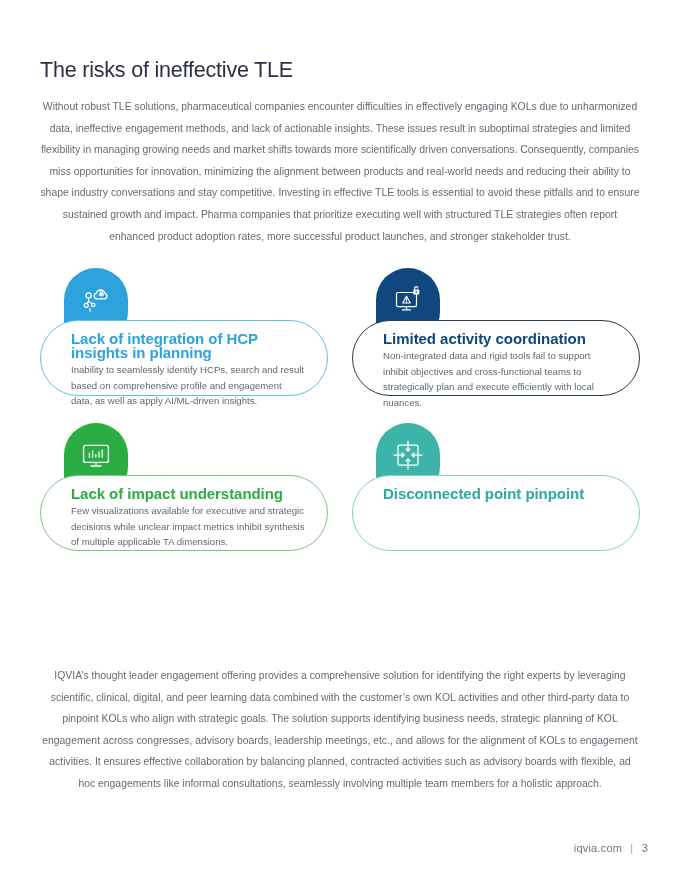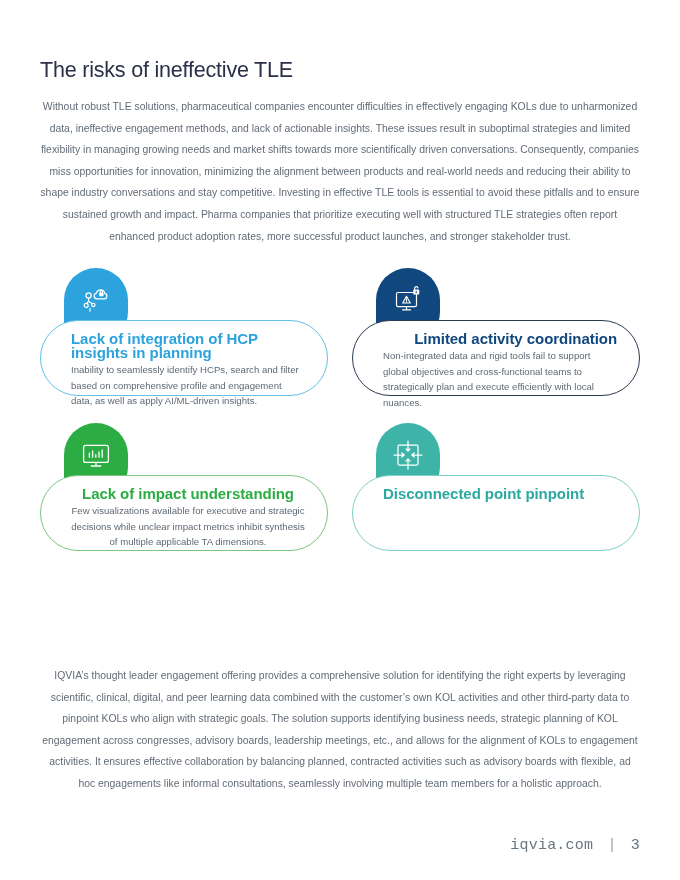--- a/index.html
+++ b/index.html
@@ -114,26 +114,25 @@
   .card-text {
     font-size: 9.6px;
     line-height: 15.6px;
     color: #5f6974;
     margin: 0;
   }
 
   
   .footer {
     position: absolute;
-    right: 40px;
+    right: 32px;
     bottom: 26px;
-    font-size: 15px;
+    font-size: 11px;
     color: #6b7580;
     letter-spacing: 0.2px;
-    font-family: Liberation Mono, monospace;
   }
   .footer .sep { margin: 0 5px; color: #9aa3ab; }
 </style>
 </head>
 <body>
 
 <div class="page">
 
   <h1 class="section-heading" id="heading-risks">The risks of ineffective TLE</h1>
 
@@ -150,53 +149,53 @@
       <circle cx="9.6" cy="12.4" r="2.6"></circle>
       <circle cx="7.2" cy="22.4" r="2.0"></circle>
       <circle cx="14.3" cy="22.0" r="1.7"></circle>
       <path d="M9.6 15v3.4M9.6 18.4 7.4 20.6M9.6 18.4l3.6 2.2"></path>
       <path d="M11.0 25.6v2.6"></path>
     </svg>
           </div>
         </div>
         <div class="card-body" style="border-color: rgb(99, 191, 232);">
           <p class="card-title" style="color: rgb(44, 163, 220);">Lack of integration of HCP insights in planning</p>
-          <p class="card-text">Inability to seamlessly identify HCPs, search and filter based on comprehensive profile and engagement data, as well as apply AI/ML-driven insights.</p>
+          <p class="card-text">Inability to seamlessly identify HCPs, search and result based on comprehensive profile and engagement data, as well as apply AI/ML-driven insights.</p>
         </div>
       </div>
       <div class="card pos-1">
         <div class="card-pin" style="background: rgb(16, 71, 126);">
           <div class="icon-wrap">
     <svg width="34" height="34" viewBox="0 0 34 34" fill="none" stroke="#ffffff" stroke-width="1.2" stroke-linecap="round" stroke-linejoin="round">
       <rect x="5.5" y="9.5" width="20" height="14.2" rx="1.6"></rect>
       <path d="M15.5 23.7v3.2M11.5 26.9h8"></path>
       <path d="M15.5 13.2 19.3 20H11.7z"></path>
       <path d="M15.5 15.8v2.2M15.5 19.1v.1"></path>
       <rect x="22.2" y="6.6" width="6.1" height="5.0" rx="0.9" fill="#ffffff" stroke="none"></rect>
       <path d="M23.6 6.6V5.0a1.7 1.7 0 0 1 3.3 0"></path>
       <path d="M25.2 8.3v1.6" stroke="#10477E" stroke-width="1"></path>
     </svg>
           </div>
         </div>
         <div class="card-body" style="border-color: rgb(43, 59, 82);">
-          <p class="card-title" style="color: rgb(16, 71, 126); text-align: right;">Limited activity coordination</p>
-          <p class="card-text">Non-integrated data and rigid tools fail to support global objectives and cross-functional teams to strategically plan and execute efficiently with local nuances.</p>
+          <p class="card-title" style="color: rgb(16, 71, 126);">Limited activity coordination</p>
+          <p class="card-text">Non-integrated data and rigid tools fail to support inhibit objectives and cross-functional teams to strategically plan and execute efficiently with local nuances.</p>
         </div>
       </div>
       <div class="card pos-2">
         <div class="card-pin" style="background: rgb(44, 173, 68);">
           <div class="icon-wrap">
     <svg width="34" height="34" viewBox="0 0 34 34" fill="none" stroke="#ffffff" stroke-width="1.3" stroke-linecap="round" stroke-linejoin="round">
       <rect x="4.6" y="7.4" width="24.8" height="17.0" rx="2"></rect>
       <path d="M17 24.4v3.6M12.2 28h9.6"></path>
       <path d="M10.4 19.2v-4.0M13.6 19.2v-6.4M16.8 19.2v-2.6M20.0 19.2v-5.4M23.2 19.2v-7.2"></path>
     </svg>
           </div>
         </div>
-        <div class="card-body" style="border-color: rgb(124, 198, 127); text-align: center;">
+        <div class="card-body" style="border-color: rgb(124, 198, 127);">
           <p class="card-title" style="color: rgb(44, 173, 68);">Lack of impact understanding</p>
           <p class="card-text">Few visualizations available for executive and strategic decisions while unclear impact metrics inhibit synthesis of multiple applicable TA dimensions.</p>
         </div>
       </div>
       <div class="card pos-3">
         <div class="card-pin" style="background: rgb(62, 180, 168);">
           <div class="icon-wrap">
     <svg width="34" height="34" viewBox="0 0 34 34" fill="none" stroke="#ffffff" stroke-width="1.25" stroke-linecap="round" stroke-linejoin="round">
       <rect x="7.0" y="7.0" width="20" height="20" rx="1.2"></rect>
       <path d="M17 3.0v10.2M17 13.2l-2.0-2.3M17 13.2l2.0-2.3"></path>

